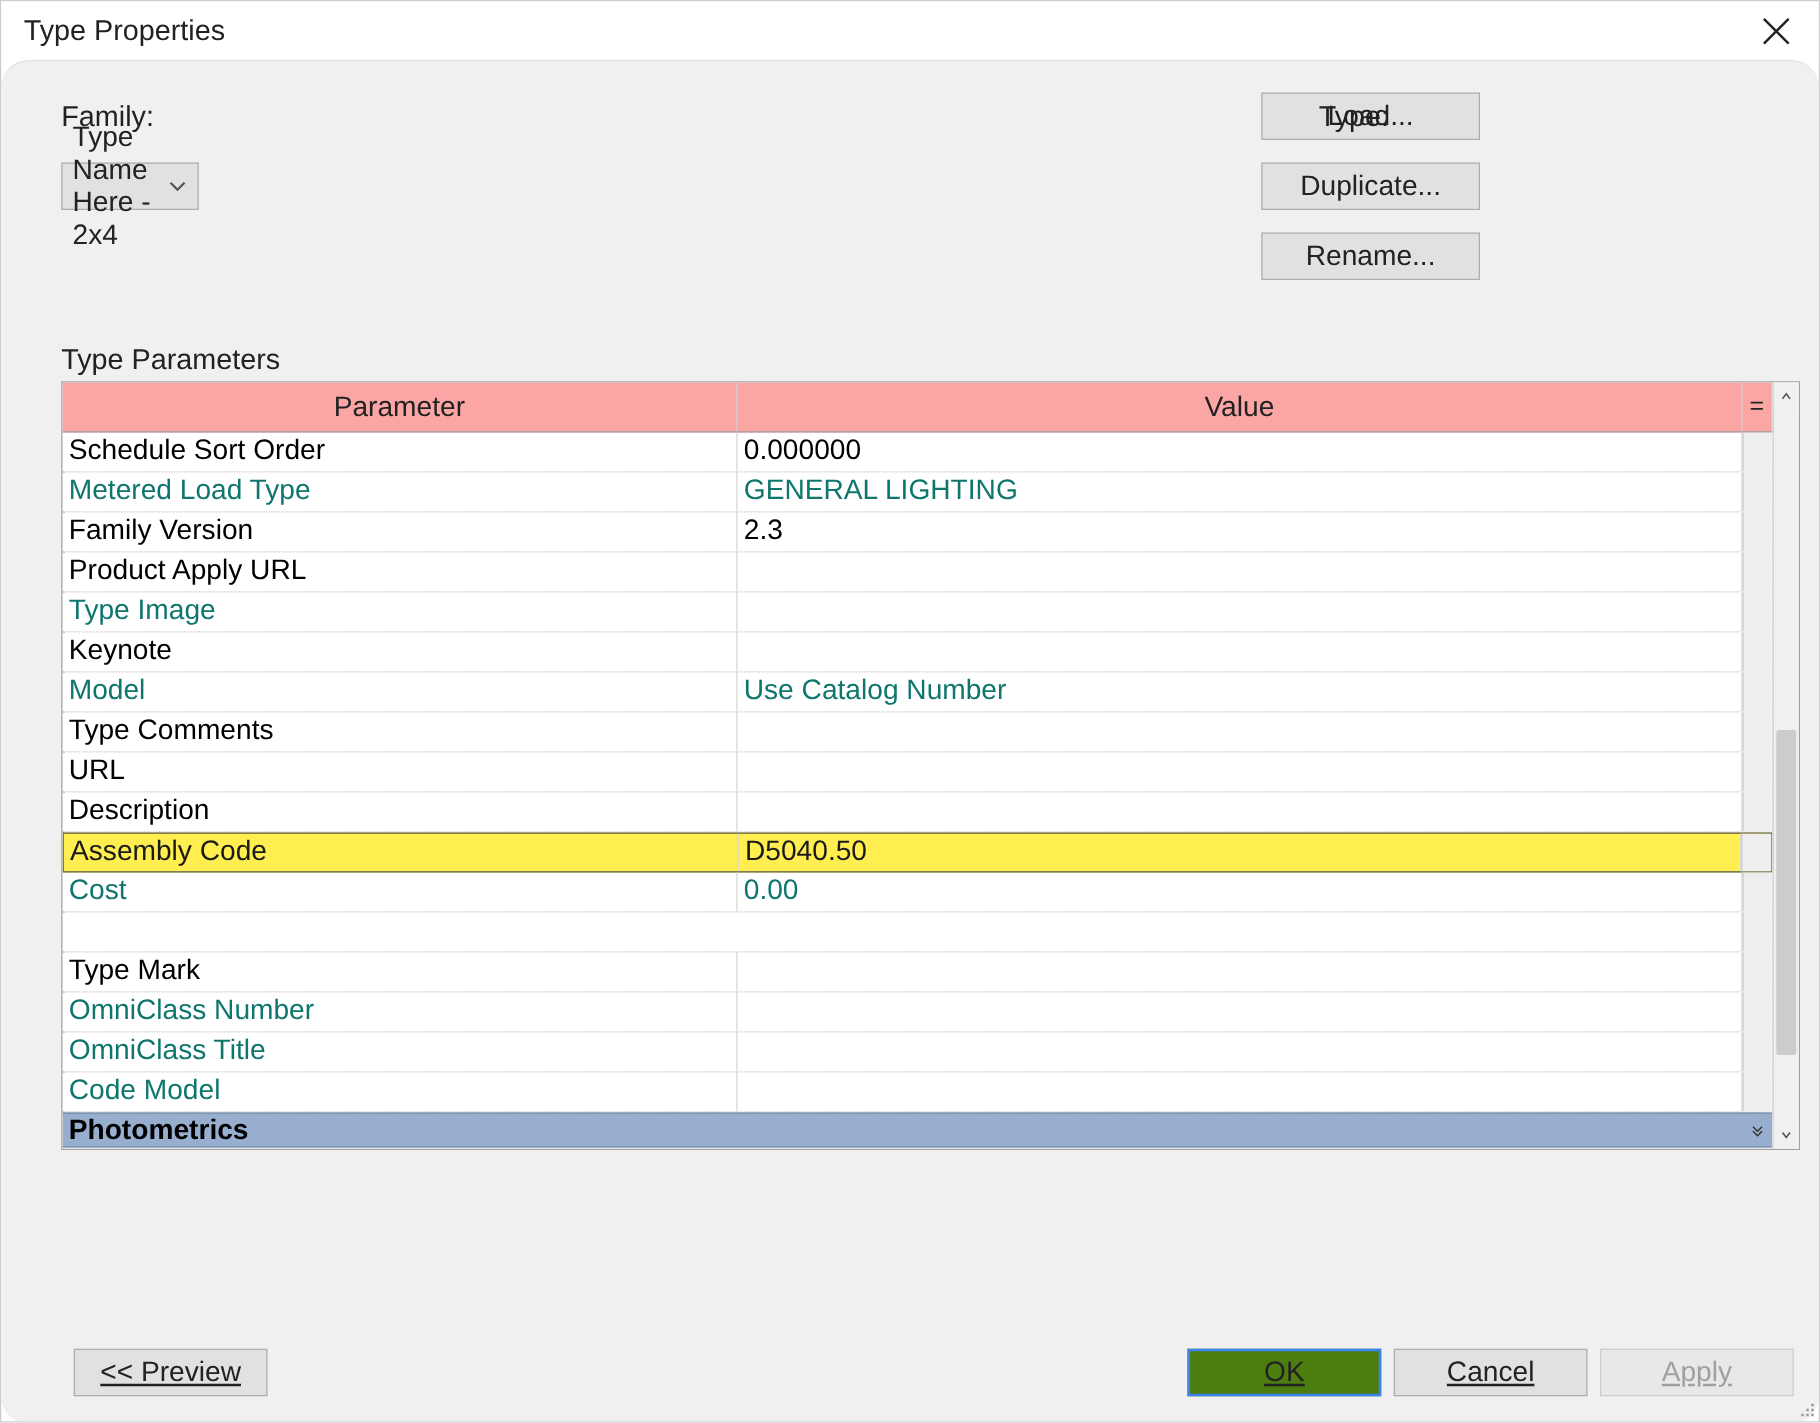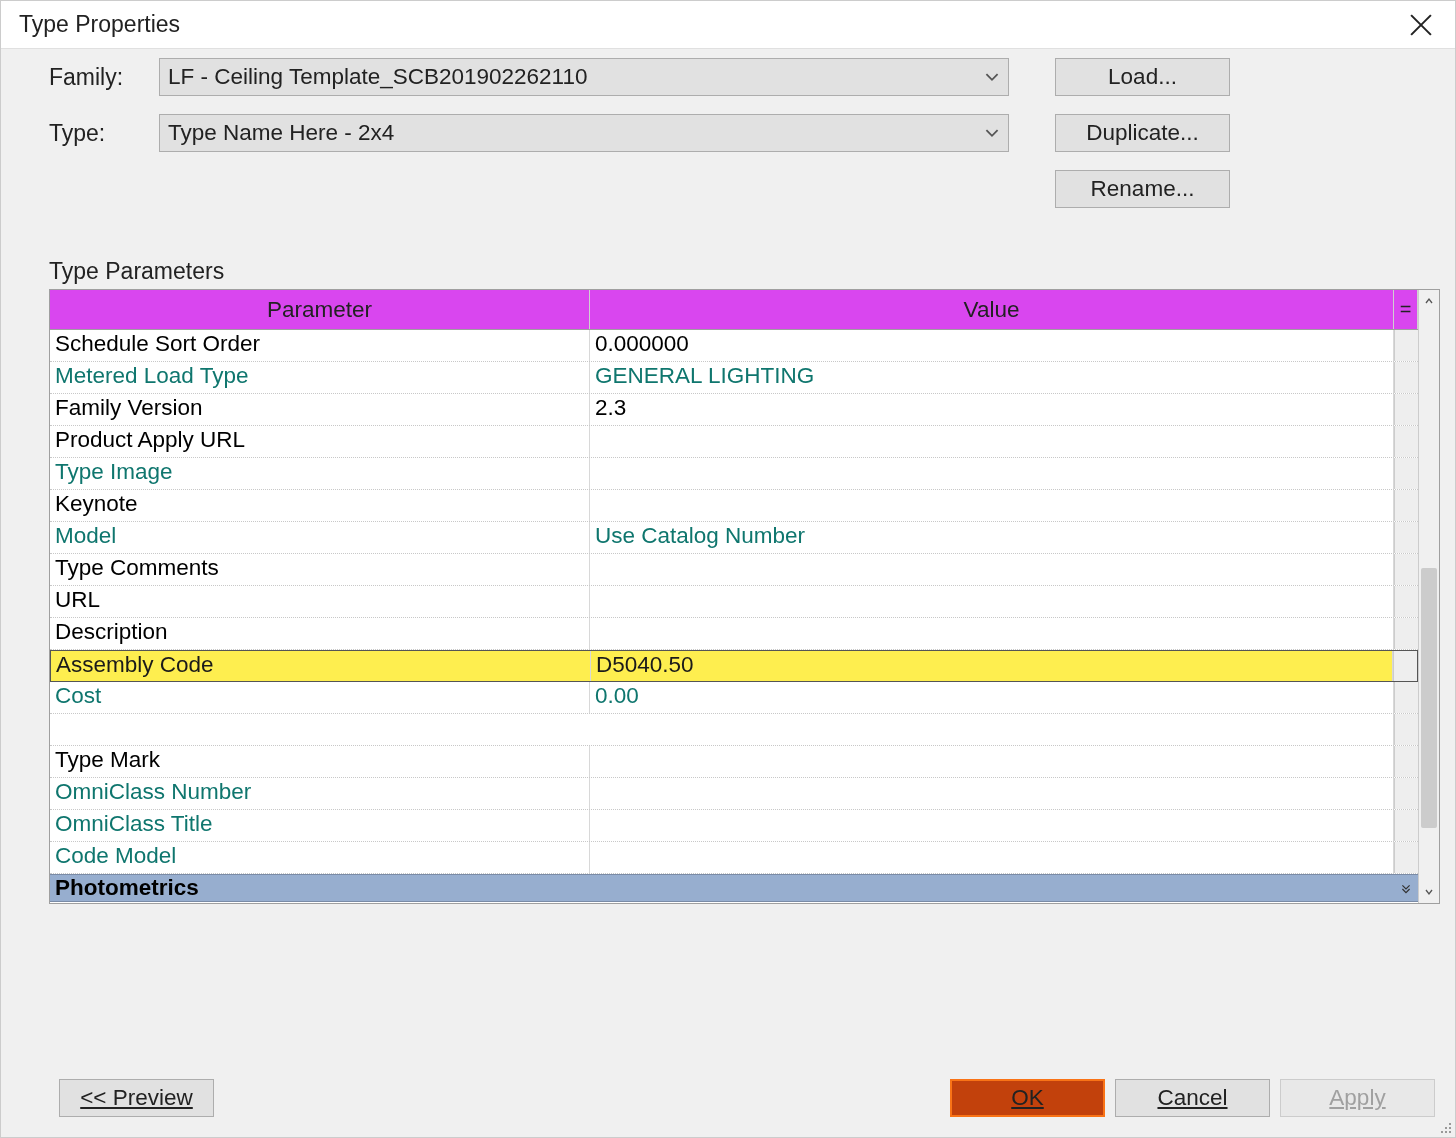--- a/index.html
+++ b/index.html
@@ -4,38 +4,38 @@
 <style>
 * { box-sizing: border-box; margin: 0; padding: 0; font-family: "Segoe UI", Tahoma, sans-serif; }
 body { background: #fff; width: 1456px; height: 1138px; border: 1px solid #ccc; position: relative; }
 
 .titlebar { background: #fff; padding: 10px 18px; font-size: 23px; color: #222; position: relative; }
 .close-x { position: absolute; top: 10px; right: 20px; width: 28px; height: 28px; cursor: pointer; }
 .close-x::before, .close-x::after { content: ""; position: absolute; left: 13px; top: 0; width: 2px; height: 28px; background: #222; }
 .close-x::before { transform: rotate(45deg); }
 .close-x::after { transform: rotate(-45deg); }
 
-.content { background: #f0f0f0; padding: 9px 15px 0 48px; border-top: 1px solid #e0e0e0; height: 1091px; }
+.content { background: #f0f0f0; padding: 25px 15px 0 48px; border-top: 1px solid #e0e0e0; height: 1091px; border-radius: 22px; }
 
 .top-grid { display: grid; grid-template-columns: 110px 850px 46px 175px; gap: 18px 0; align-items: center; margin-bottom: 50px; }
 .lbl { font-size: 23px; color: #222; }
 .combo { position: relative; height: 38px; }
 .combo select, .combo-display { width: 100%; height: 100%; background: #e1e1e1; border: 1px solid #adadad; font-size: 22.5px; padding: 0 8px; appearance: none; color: #222; display:flex; align-items:center;}
 .combo-caret { position: absolute; right: 10px; top: 12px; pointer-events: none; }
 .combo-caret svg { width: 14px; height: 14px; }
 .btn { width: 175px; height: 38px; background: #e1e1e1; border: 1px solid #adadad; font-size: 22.5px; color: #222; cursor: pointer; }
-.btn.primary { background: #c2410c; border: 2px solid #f97316; }
+.btn.primary { background: #4d7c0f; border: 2px solid #3b82f6; }
 .btn.disabled { color: #a0a0a0; background: #e8e8e8; border-color: #ccc; cursor: default; }
 
 .section-label { font-size: 23px; color: #222; margin-bottom: 4px; }
 
 .grid-wrap { border: 1px solid #9f9f9f; display: flex; height: 615px; background: #fff; }
 .grid-table { flex: 1; display: flex; flex-direction: column; overflow: hidden; }
 
-.th-row { display: flex; height: 40px; background: #d946ef; border-bottom: 1px solid #9f9f9f; }
+.th-row { display: flex; height: 40px; background: #fca5a5; border-bottom: 1px solid #9f9f9f; }
 .th { display:flex; align-items:center; justify-content:center; font-size: 22.5px; color: #222; border-right: 1px solid #d0d0d0; }
 .th.param { width: 540px; }
 .th.value { flex: 1; }
 .th.eq { width: 24px; font-size: 20px; }
 
 .rows { flex: 1; overflow: hidden; }
 .row { display: flex; height: 32px; border-bottom: 1px dotted #c8c8c8; font-size: 22.5px; }
 .row .c-param { width: 540px; padding: 1px 5px 0 5px; border-right: 1px solid #d8d8d8; white-space: nowrap; overflow: hidden; }
 .row .c-value { flex: 1; padding: 1px 5px 0 5px; border-right: 1px solid #d8d8d8; white-space: nowrap; overflow: hidden; }
 .row .c-eq { width: 24px; background: #eee; border-left: 1px solid #ccc; }
@@ -63,26 +63,20 @@
 <body>
 
 <div class="titlebar">
   <span>Type Properties</span>
   <div class="close-x"></div>
 </div>
 
 <div class="content">
   <div class="top-grid">
     <div class="lbl">Family:</div>
-    <div class="combo">
-      <div class="combo-display">LF - Ceiling Template_SCB201902262110</div>
-      <span class="combo-caret"><svg viewBox="0 0 10 10">
-            <path d="M1 3 L5 7 L9 3" fill="none" stroke="#555" stroke-width="1.3"></path>
-          </svg></span>
-    </div>
     <div></div>
     <button class="btn">Load...</button>
 
     <div class="lbl">Type:</div>
     <div class="combo">
       <div class="combo-display">Type Name Here - 2x4</div>
       <span class="combo-caret"><svg viewBox="0 0 10 10">
             <path d="M1 3 L5 7 L9 3" fill="none" stroke="#555" stroke-width="1.3"></path>
           </svg></span>
     </div>

